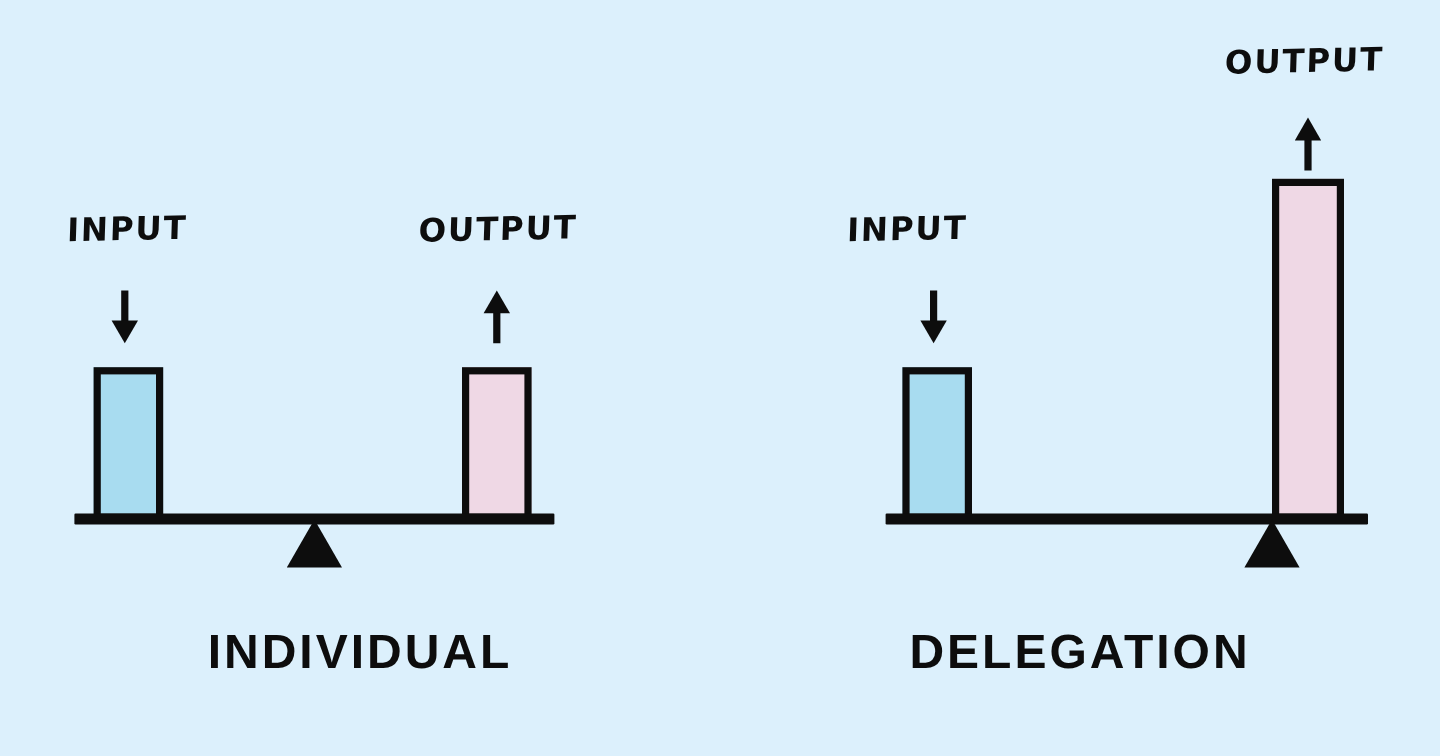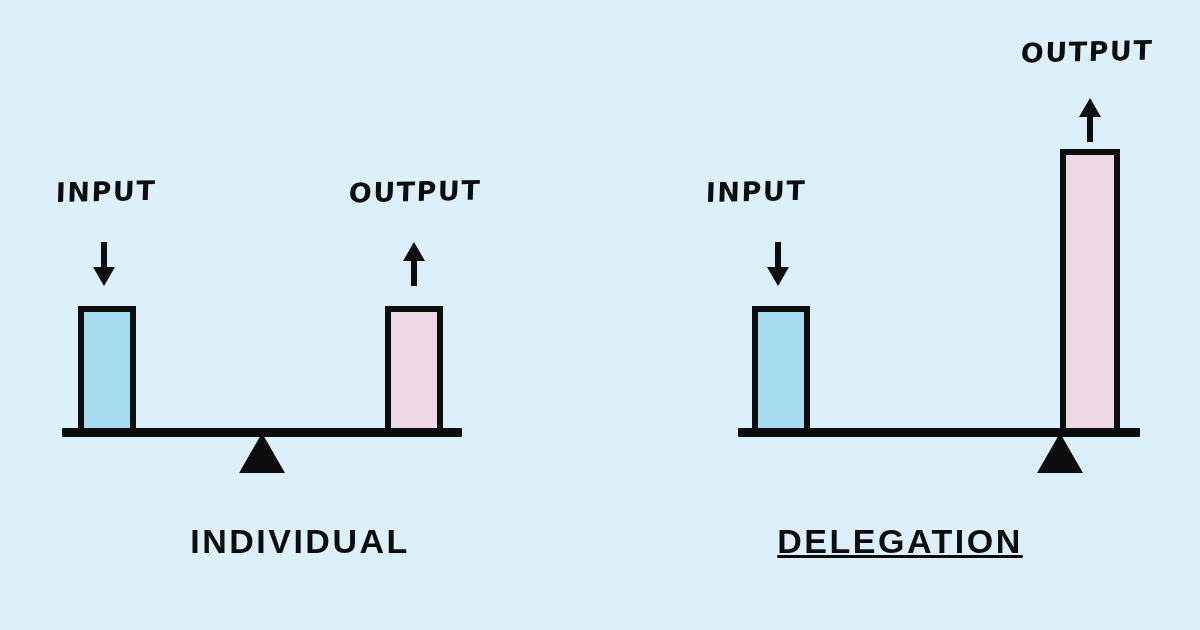--- a/index.html
+++ b/index.html
@@ -75,21 +75,21 @@
   }
   .arrow svg { display: block; }
 
   
   .caption {
     position: absolute;
     width: 100%;
     text-align: center;
     font-family: "Liberation Sans", sans-serif;
     font-weight: 700;
-    font-size: 34px;
+    font-size: 40px;
     letter-spacing: 2.5px;
     color: #0d0d0d;
     white-space: nowrap;
   }
 </style>
 </head>
 <body>
 
 <div id="stage">
 
@@ -145,16 +145,16 @@
         <polygon points="16,2 5,21 27,21" fill="#0d0d0d"></polygon>
       </svg>
     </div>
 
     <div class="bar output" style="left: 460px; top: 149px; width: 60px; height: 285px;"></div>
 
     <div class="beam" style="left: 138px; top: 428px; width: 402px;"></div>
 
     <div class="fulcrum" style="left: 437px; top: 433px;"></div>
 
-    <div class="caption" style="top: 522px; text-decoration: underline;">DELEGATION</div>
+    <div class="caption" style="top: 522px;">DELEGATION</div>
   </div>
 
 </div>
 
 </body></html>

